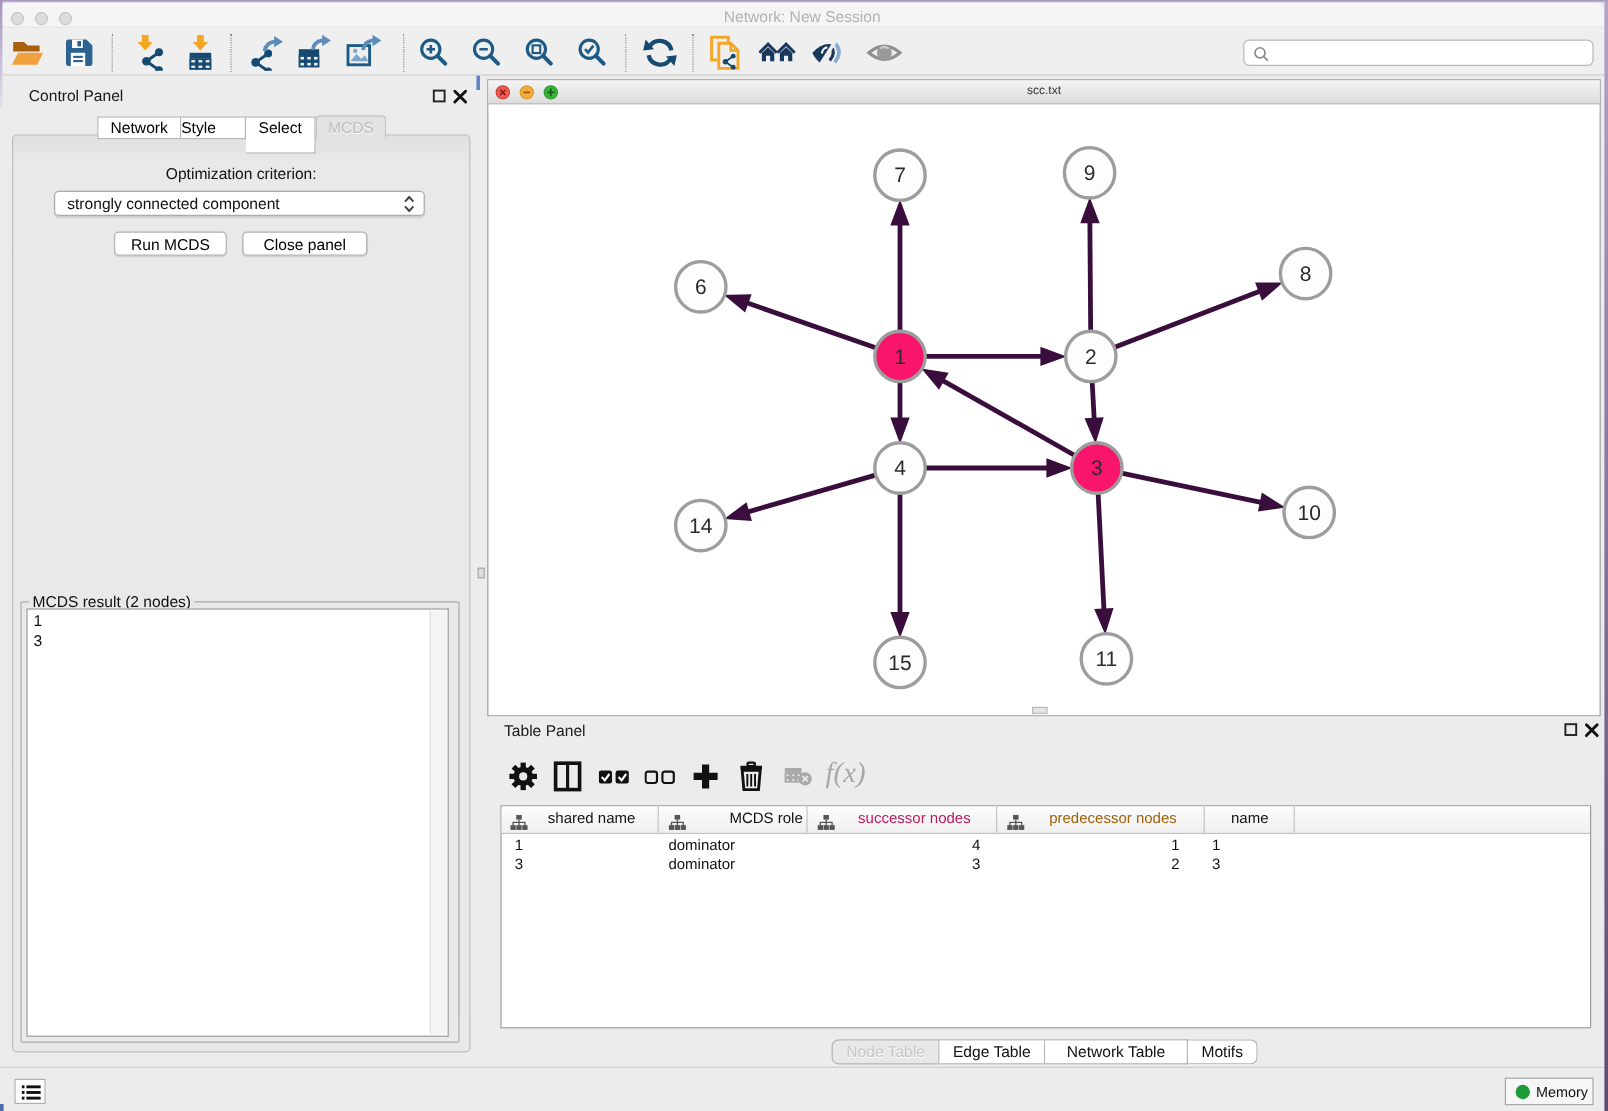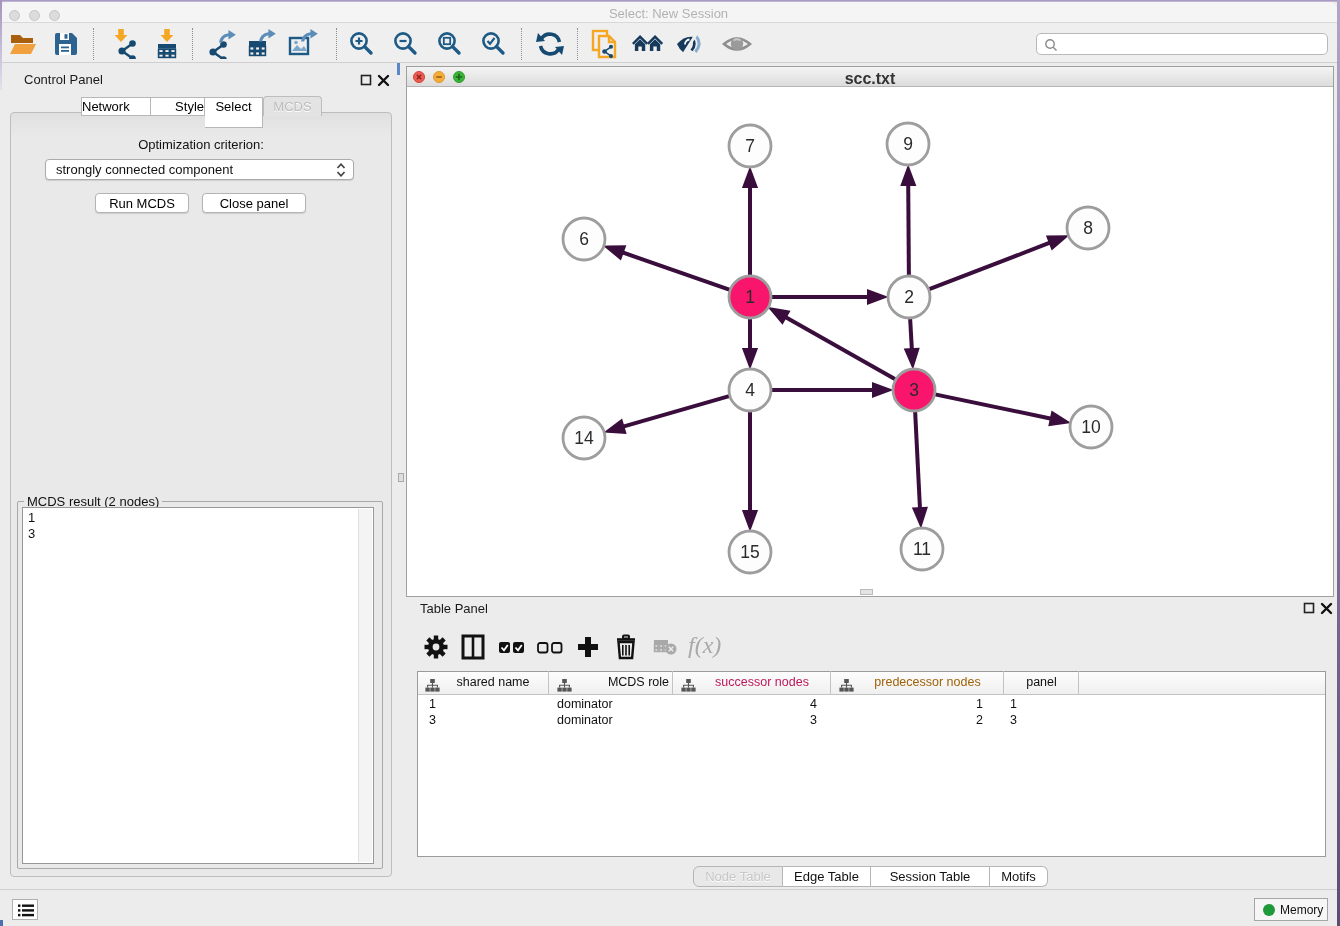--- a/index.html
+++ b/index.html
@@ -11,21 +11,21 @@
 
 <div class="abs" style="left:0;top:0;width:1340px;height:2px;background:linear-gradient(#9d8cba,#cdc3de);z-index:50"></div>
 <div class="abs" style="left:1337px;top:0;width:3px;height:926px;background:linear-gradient(#b3a5c9,#8a7aa6 40%,#5d4c73);z-index:50"></div>
 <div class="abs" style="left:0;top:0;width:2px;height:90px;background:linear-gradient(#a393bd,#e5e0ee);z-index:50"></div>
 <div class="abs" style="left:0;top:920px;width:3px;height:6px;background:#4d6fae;z-index:50"></div>
 
 <div class="abs" style="left:0;top:2px;width:1337px;height:21px;background:#f5f5f5;border-bottom:1px solid #d9d9d9;border-radius:8px 8px 0 0">
   <div class="abs" style="left:9px;top:8px;width:11px;height:11px;border-radius:50%;background:#dcdcdc;border:1px solid #c6c6c6"></div>
   <div class="abs" style="left:29px;top:8px;width:11px;height:11px;border-radius:50%;background:#dcdcdc;border:1px solid #c6c6c6"></div>
   <div class="abs" style="left:49px;top:8px;width:11px;height:11px;border-radius:50%;background:#dcdcdc;border:1px solid #c6c6c6"></div>
-  <div class="abs" style="left:0;top:4px;width:1337px;text-align:center;font-size:13px;color:#b2b2b2">Select: New Session</div>
+  <div class="abs" style="left:0;top:4px;width:1337px;text-align:center;font-size:13px;color:#b2b2b2">Network: New Session</div>
 </div>
 
 <div class="abs" style="left:0;top:23px;width:1337px;height:40px;background:#efefef;border-bottom:1px solid #cfcfcf">
   <svg style="position:absolute;left:8px;top:6px" width="30" height="30" viewBox="0 0 30 30">
       <path d="M3 6 h9 l3 3 h10 v5 H3 z" fill="#a8600e"></path>
       <path d="M7 15 h21 l-5 10 H2 z" fill="#f0a03c"></path>
     </svg>
     <svg style="position:absolute;left:52px;top:7px" width="28" height="28" viewBox="0 0 28 28">
       <path d="M3 5 a2 2 0 0 1 2-2 h15 l5 5 v15 a2 2 0 0 1 -2 2 H5 a2 2 0 0 1 -2-2 z" fill="#2c6391"></path>
       <rect x="8" y="3" width="9" height="7" fill="#fff"></rect>
@@ -169,22 +169,22 @@
   <div class="abs" style="left:24px;top:9px;font-size:13px;color:#1a1a1a">Control Panel</div>
   <svg class="abs" style="left:360px;top:11px" width="12" height="12" viewBox="0 0 12 12">
       <rect x="1.5" y="1.5" width="9" height="9" fill="none" stroke="#222" stroke-width="1.6"></rect>
     </svg>
   <svg class="abs" style="left:377px;top:11px" width="13" height="13" viewBox="0 0 13 13">
       <path d="M2 2 L11 11 M11 2 L2 11" stroke="#111" stroke-width="2.4" stroke-linecap="round"></path>
     </svg>
 
   <div class="abs" style="left:10px;top:49px;width:382px;height:765px;border:1px solid #bdbdbd;border-radius:4px;background:linear-gradient(#e0e0e0,#e9e9e9 24px,#e9e9e9)"></div>
 
-  <div class="abs" style="left:81px;top:34px;width:70px;height:19px;background:#fff;border:1px solid #b7b7b7;font-size:13px;text-align:left;line-height:18px">Network</div>
-  <div class="abs" style="left:151px;top:34px;width:54px;height:19px;background:#fff;border:1px solid #b7b7b7;border-left:none;font-size:13px;text-align:right;line-height:18px">Style</div>
+  <div class="abs" style="left:81px;top:34px;width:70px;height:19px;background:#fff;border:1px solid #b7b7b7;font-size:13px;text-align:center;line-height:18px">Network</div>
+  <div class="abs" style="left:151px;top:34px;width:54px;height:19px;background:#fff;border:1px solid #b7b7b7;border-left:none;font-size:13px;text-align:left;line-height:18px">Style</div>
   <div class="abs" style="left:205px;top:34px;width:58px;height:31px;background:#fff;border:1px solid #b7b7b7;border-left:none;font-size:13px;text-align:center;line-height:18px">Select</div>
   <div class="abs" style="left:263px;top:33px;width:59px;height:20px;background:#e3e3e3;border:1px solid #bdbdbd;border-bottom:none;border-radius:4px 4px 0 0;font-size:13px;text-align:center;line-height:19px;color:#bcbcbc;text-shadow:0 1px 0 #fff">MCDS</div>
 
   <div class="abs" style="left:45px;top:96px;width:309px;height:21px;background:#fff;border:1px solid #ababab;border-radius:4px;box-shadow:0 1px 1px rgba(0,0,0,0.12)">
     <div class="abs" style="left:10px;top:2px;font-size:13px;color:#111">strongly connected component</div>
     <svg style="position:absolute;right:7px;top:3px" width="10" height="14" viewBox="0 0 10 14">
         <path d="M1.5 5 L5 1.2 L8.5 5" fill="none" stroke="#444" stroke-width="1.7"></path>
         <path d="M1.5 9 L5 12.8 L8.5 9" fill="none" stroke="#444" stroke-width="1.7"></path>
       </svg>
   </div>
@@ -215,21 +215,21 @@
     <div class="abs" style="left:26px;top:4px;width:12px;height:12px;border-radius:50%;background:#f5ac38;border:1px solid #e0992b">
         <svg width="10" height="10" viewBox="0 0 10 10" style="position:absolute;left:0;top:0">
           <path d="M2.2 5 h5.6" stroke="#985f10" stroke-width="1.6"></path>
         </svg>
       </div>
     <div class="abs" style="left:46px;top:4px;width:12px;height:12px;border-radius:50%;background:#3cb43a;border:1px solid #2f9c2d">
         <svg width="10" height="10" viewBox="0 0 10 10" style="position:absolute;left:0;top:0">
           <path d="M5 1.8 v6.4 M1.8 5 h6.4" stroke="#1c641b" stroke-width="1.6"></path>
         </svg>
       </div>
-    <div class="abs" style="left:0;top:3px;width:926px;text-align:center;font-size:16px;font-weight:bold;color:#333">scc.txt</div>
+    <div class="abs" style="left:0;top:3px;width:926px;text-align:center;font-size:10px;font-weight:normal;color:#333">scc.txt</div>
   </div>
 </div>
 <svg style="position:absolute;left:407px;top:87px" width="926" height="509" viewBox="407 87 926 509" font-family="Liberation Sans, sans-serif">
     <g stroke="#3a0e3c" stroke-width="4" fill="#3a0e3c">
       <line x1="750.0" y1="278.0" x2="750.0" y2="184.0"></line>
       <polygon points="750.0,172.0 755.2,186.0 744.8,186.0"></polygon>
       <line x1="732.1" y1="290.7" x2="619.9" y2="251.5"></line>
       <polygon points="608.5,247.6 623.5,247.3 620.0,257.1"></polygon>
       <line x1="769.0" y1="297.0" x2="871.0" y2="297.0"></line>
       <polygon points="883.0,297.0 869.0,302.2 869.0,291.8"></polygon>
@@ -401,34 +401,34 @@
       <rect x="0.4" y="8.6" width="4.4" height="4"></rect>
       <rect x="5.3" y="8.6" width="4.4" height="4"></rect>
       <rect x="10.2" y="8.6" width="4.4" height="4"></rect>
     </g>
     <g stroke="#555" stroke-width="1.1" fill="none">
       <path d="M7.5 4 v2.3 M2.6 8.6 V6.3 H12.4 V8.6 M7.5 6.3 v2.3"></path>
     </g>
   </svg>
 <div class="abs" style="left:855px;top:675px;width:145px;text-align:center;font-size:12.5px;color:#a16207">predecessor nodes</div>
 <div class="abs" style="left:1004px;top:671px;width:75px;height:23px;border-right:1px solid #c3c3c3"></div>
-<div class="abs" style="left:1004px;top:675px;width:75px;text-align:center;font-size:12.5px;color:#111">panel</div>
+<div class="abs" style="left:1004px;top:675px;width:75px;text-align:center;font-size:12.5px;color:#111">name</div>
 <div class="abs" style="left:429px;top:697px;font-size:12.5px;color:#111">1</div>
 <div class="abs" style="left:557px;top:697px;font-size:12.5px;color:#111">dominator</div>
 <div class="abs" style="left:700px;top:697px;width:117px;text-align:right;font-size:12.5px;color:#111">4</div>
 <div class="abs" style="left:860px;top:697px;width:123px;text-align:right;font-size:12.5px;color:#111">1</div>
 <div class="abs" style="left:1010px;top:697px;font-size:12.5px;color:#111">1</div>
 <div class="abs" style="left:429px;top:713px;font-size:12.5px;color:#111">3</div>
 <div class="abs" style="left:557px;top:713px;font-size:12.5px;color:#111">dominator</div>
 <div class="abs" style="left:700px;top:713px;width:117px;text-align:right;font-size:12.5px;color:#111">3</div>
 <div class="abs" style="left:860px;top:713px;width:123px;text-align:right;font-size:12.5px;color:#111">2</div>
 <div class="abs" style="left:1010px;top:713px;font-size:12.5px;color:#111">3</div>
 <div class="abs" style="left:693px;top:866px;width:90px;height:21px;background:#e8e8e8;border:1px solid #b5b5b5;border-radius:6px 0 0 6px;font-size:13px;text-align:center;line-height:20px;color:#c6c6c6;text-shadow:0 1px 0 #fff">Node Table</div>
 <div class="abs" style="left:783px;top:866px;width:88px;height:21px;background:#fff;border:1px solid #b5b5b5;border-left:none;font-size:13px;text-align:center;line-height:20px;color:#111">Edge Table</div>
-<div class="abs" style="left:871px;top:866px;width:119px;height:21px;background:#fff;border:1px solid #b5b5b5;border-left:none;font-size:13px;text-align:center;line-height:20px;color:#111">Session Table</div>
+<div class="abs" style="left:871px;top:866px;width:119px;height:21px;background:#fff;border:1px solid #b5b5b5;border-left:none;font-size:13px;text-align:center;line-height:20px;color:#111">Network Table</div>
 <div class="abs" style="left:990px;top:866px;width:58px;height:21px;background:#fff;border:1px solid #b5b5b5;border-left:none;border-radius:0 6px 6px 0;font-size:13px;text-align:center;line-height:20px;color:#111">Motifs</div>
 
 <div class="abs" style="left:0;top:889px;width:1337px;height:37px;background:#ececec;border-top:1px solid #cfcfcf">
   <div class="abs" style="left:12px;top:9px;width:26px;height:21px;background:#fdfdfd;border:1px solid #b0b0b0">
     <svg style="position:absolute;left:5px;top:4px" width="16" height="13" viewBox="0 0 16 13">
         <g fill="#111">
           <rect x="0" y="0.5" width="2.4" height="2.4"></rect>
           <rect x="4" y="0.5" width="12" height="2.4"></rect>
           <rect x="0" y="5.2" width="2.4" height="2.4"></rect>
           <rect x="4" y="5.2" width="12" height="2.4"></rect>

